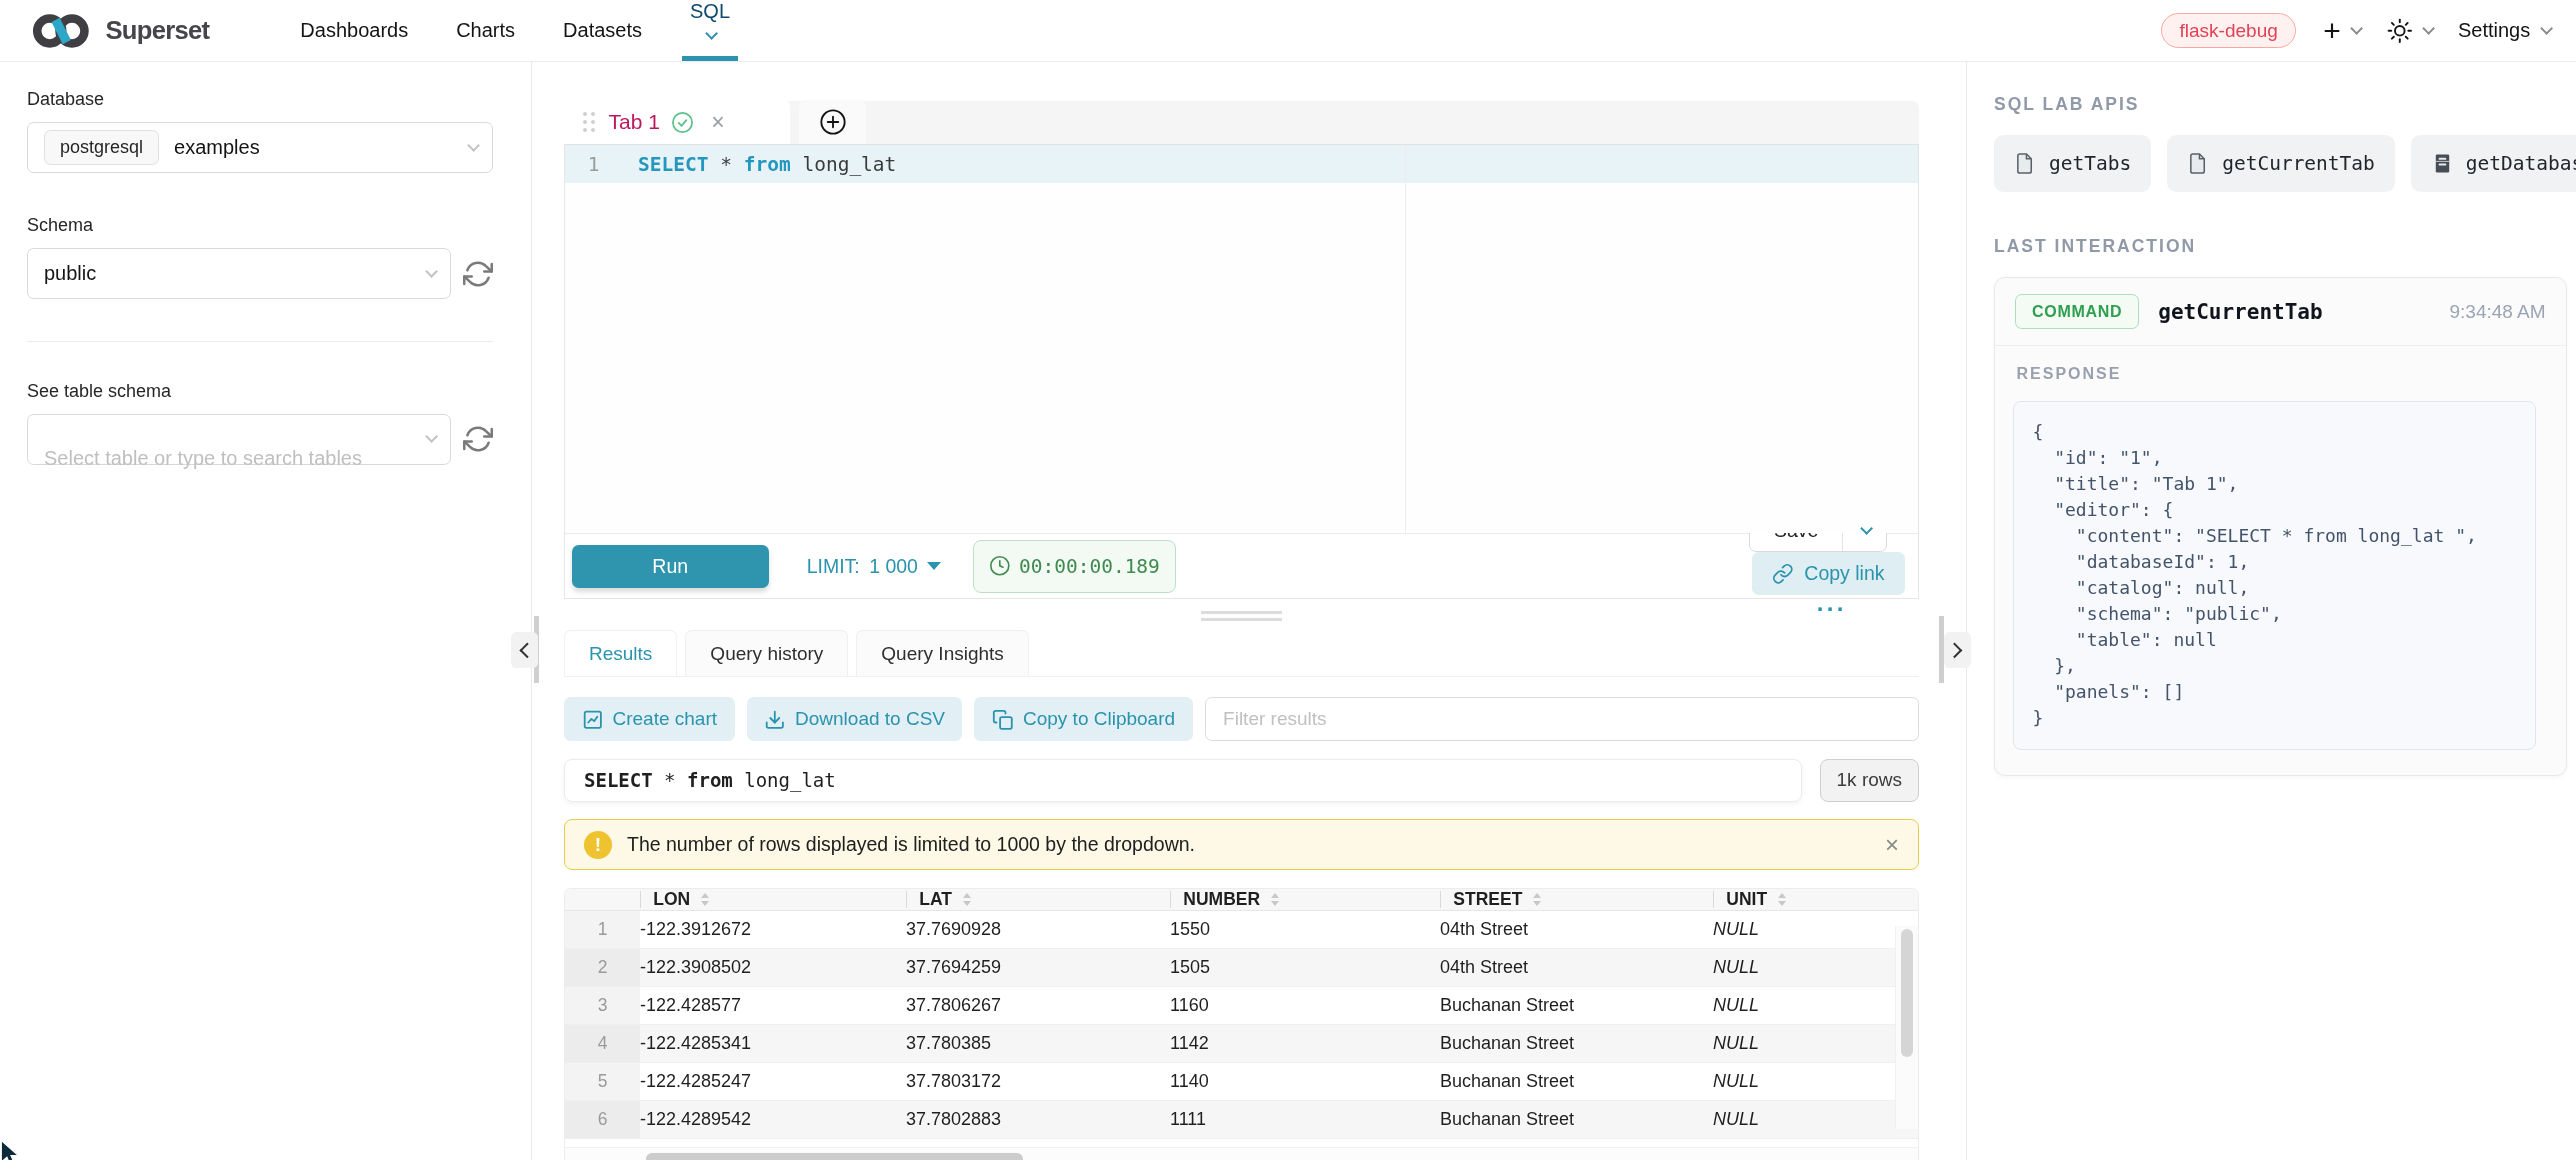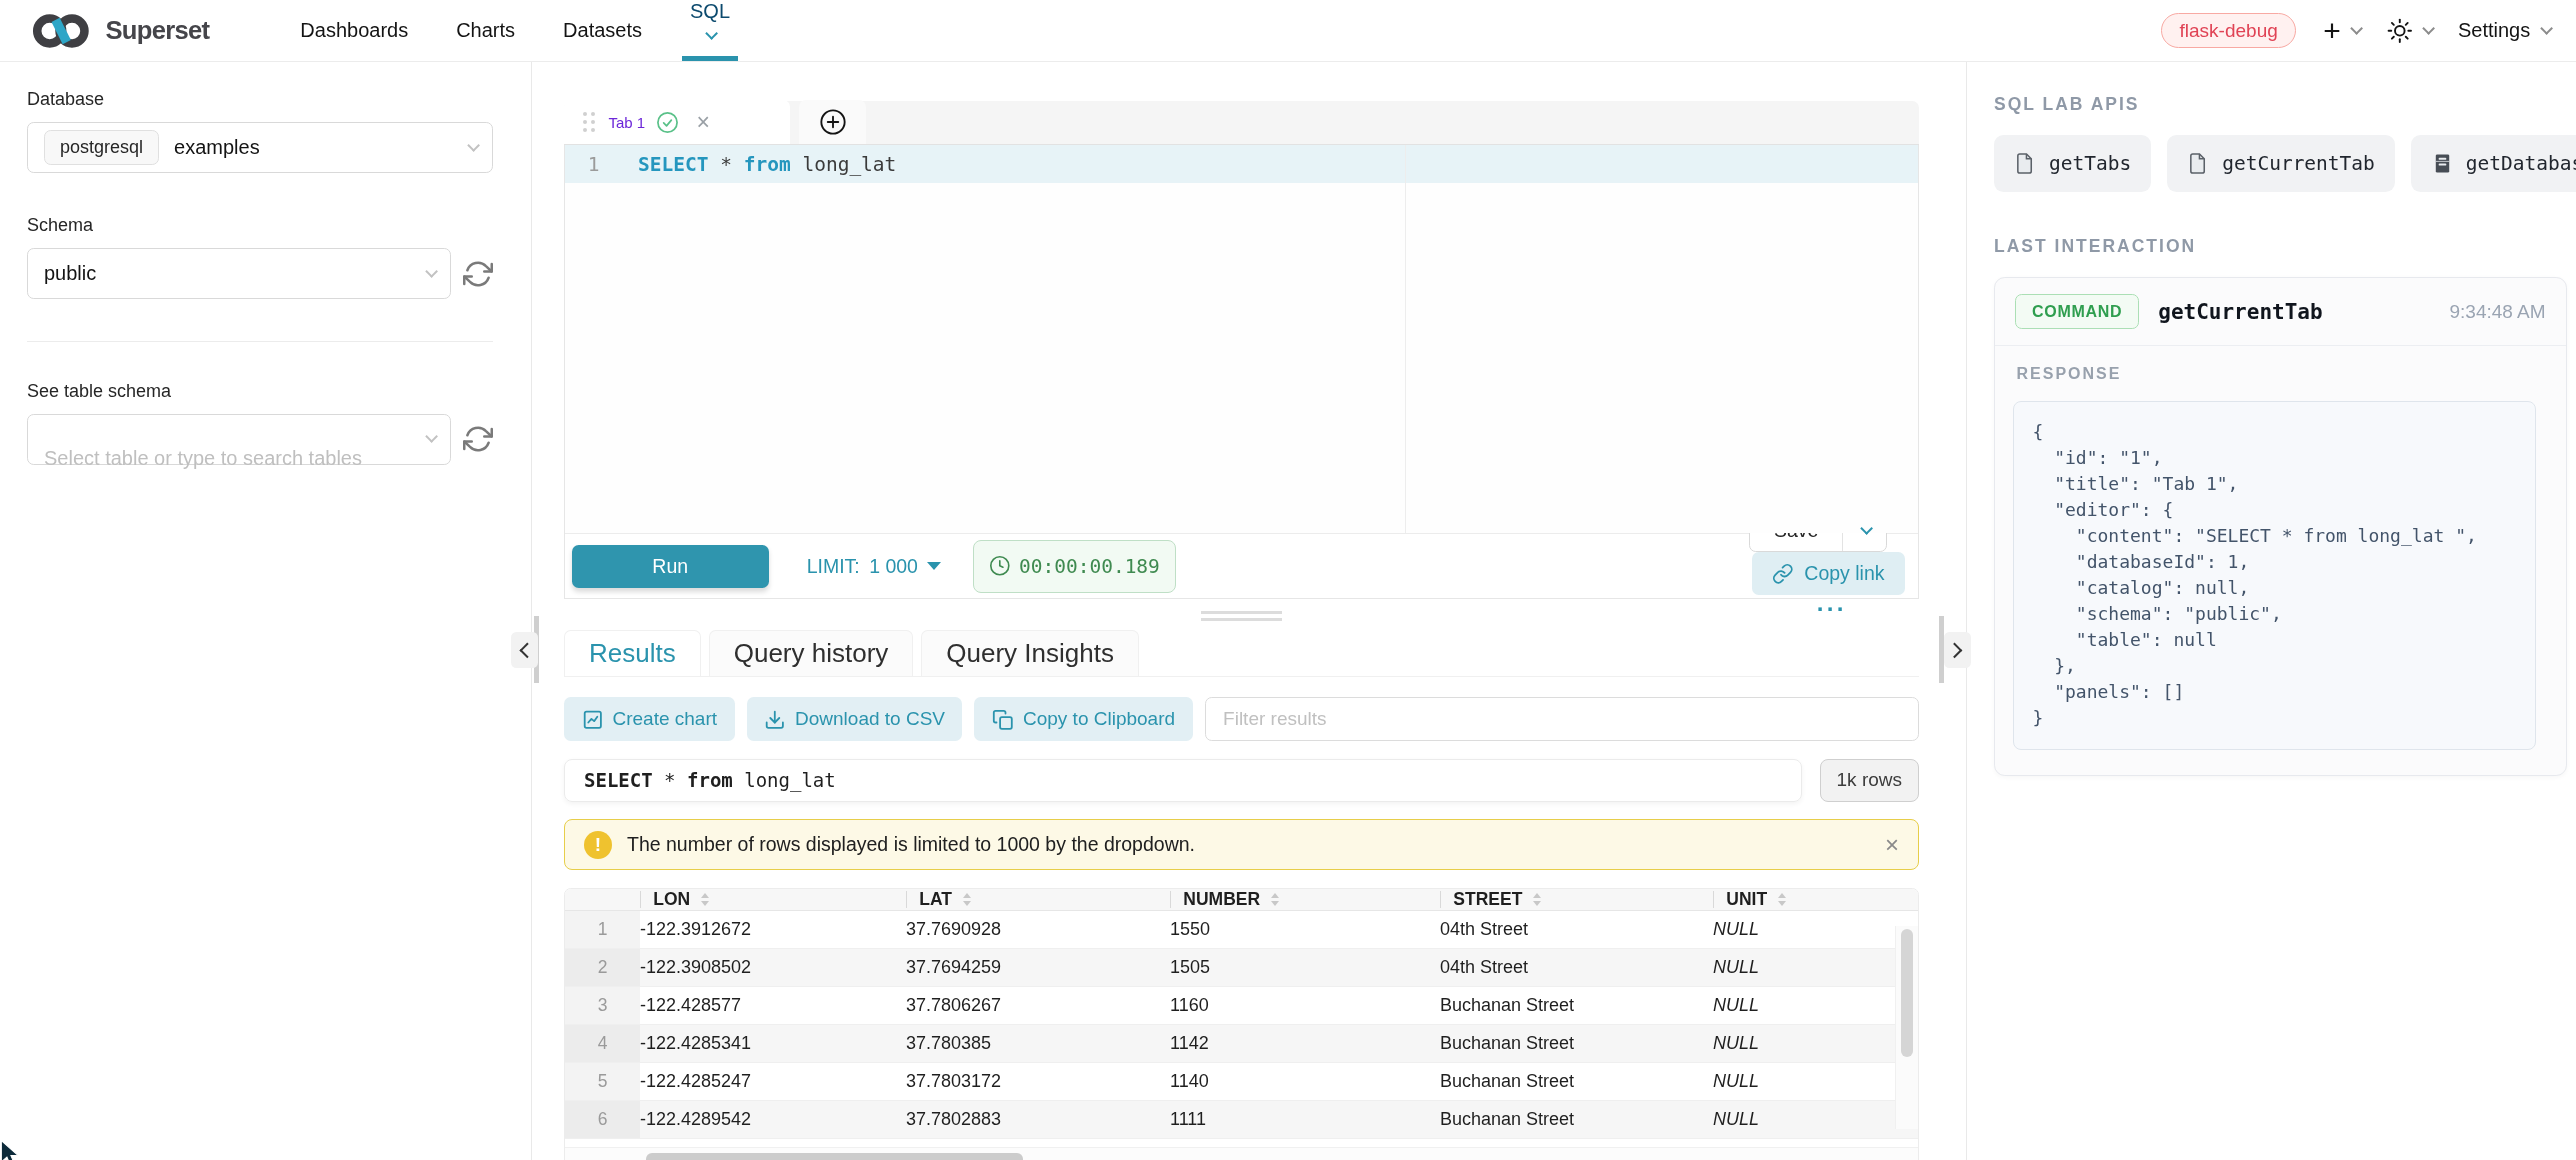--- a/index.html
+++ b/index.html
@@ -51,21 +51,21 @@
   .main { flex:1; padding:39px 47px 0 32px; display:flex; flex-direction:column;
     border-right:0.7px solid #e9e9e9; position:relative; min-width:0; }
 
   
   .tab-strip { display:flex; align-items:flex-end; height:44px; background:#f5f5f5;
     border-bottom:0.7px solid #e2e2e2; border-radius:6.7px 6.7px 0 0; }
   .sql-tab { height:44px; background:#fff; border-radius:6.7px 6.7px 0 0;
     display:flex; align-items:center; padding:0 19px; gap:10.8px; width:226px; }
   .drag-dots { display:grid; grid-template-columns:4px 4px; grid-gap:4px; margin-right:2.7px; }
   .drag-dots i { width:4px; height:4px; border-radius:50%; background:#d0d0d0; }
-  .sql-tab .tab-title { font-size:15px; color:#6d28d9; }
+  .sql-tab .tab-title { font-size:21px; color:#be185d; }
   .tab-close { font-size:23px; color:#9aa0a6; margin-left:6.7px; cursor:pointer; }
   .add-tab { height:44px; width:67px; margin-left:9.4px; background:#fafafa;
     border-radius:6.7px 6.7px 0 0; display:flex; align-items:center; justify-content:center; cursor:pointer; }
 
   
   .editor-card { border:0.7px solid #e6e6e6; border-top:none; }
   .editor { height:388px; position:relative; background:#fefefe; cursor:text; }
   .active-line { position:absolute; top:0; left:0; right:0; height:38px; background:#e7f3f7; }
   .print-margin { position:absolute; top:0; bottom:0; left:840px; width:1.3px; background:#ededed; }
   .code-line { position:relative; display:flex; height:38px; align-items:center; }
@@ -94,21 +94,21 @@
   .copy-link { margin-left:20px; height:43px; background:#dfeef3; border-radius:6.7px;
     display:flex; align-items:center; padding:0 20px; gap:10.8px; color:#2a93ad; font-size:19.5px; cursor:pointer; }
   .more-dots { margin-left:27px; font-size:24px; color:#2a93ad; font-weight:bold; cursor:pointer; letter-spacing:2px; }
 
   
   .drag-handle { margin:12px auto 9.4px; display:flex; flex-direction:column; gap:4.7px; align-items:center; cursor:row-resize; }
   .drag-handle i { width:81px; height:2.7px; background:#dcdcdc; display:block; }
 
   
   .res-tabs { display:flex; gap:8px; border-bottom:1.3px solid #f0f0f0; }
-  .res-tab { height:46px; padding:0 24px; display:flex; align-items:center; font-size:26px;
+  .res-tab { height:46px; padding:0 24px; display:flex; align-items:center; font-size:19px;
     border:1.3px solid #f0f0f0; border-bottom:none; border-radius:6.7px 6.7px 0 0;
     background:#fbfbfb; color:#2f2f2f; cursor:pointer; }
   .res-tab.active { background:#fff; color:#2a93ad; }
 
   
   .action-row { display:flex; align-items:center; margin-top:20px; gap:12px; }
   .teal-btn { height:44px; background:#e2eff4; border-radius:6.7px; color:#2a93ad; font-size:19px;
     display:flex; align-items:center; padding:0 17.5px; gap:9.4px; cursor:pointer; white-space:nowrap; }
   .filter-input { flex:1; height:44px; border:1.3px solid #dcdcdc; border-radius:6.7px;
     font-size:19px; padding:0 17.5px; color:#141414; outline:none; min-width:0;

